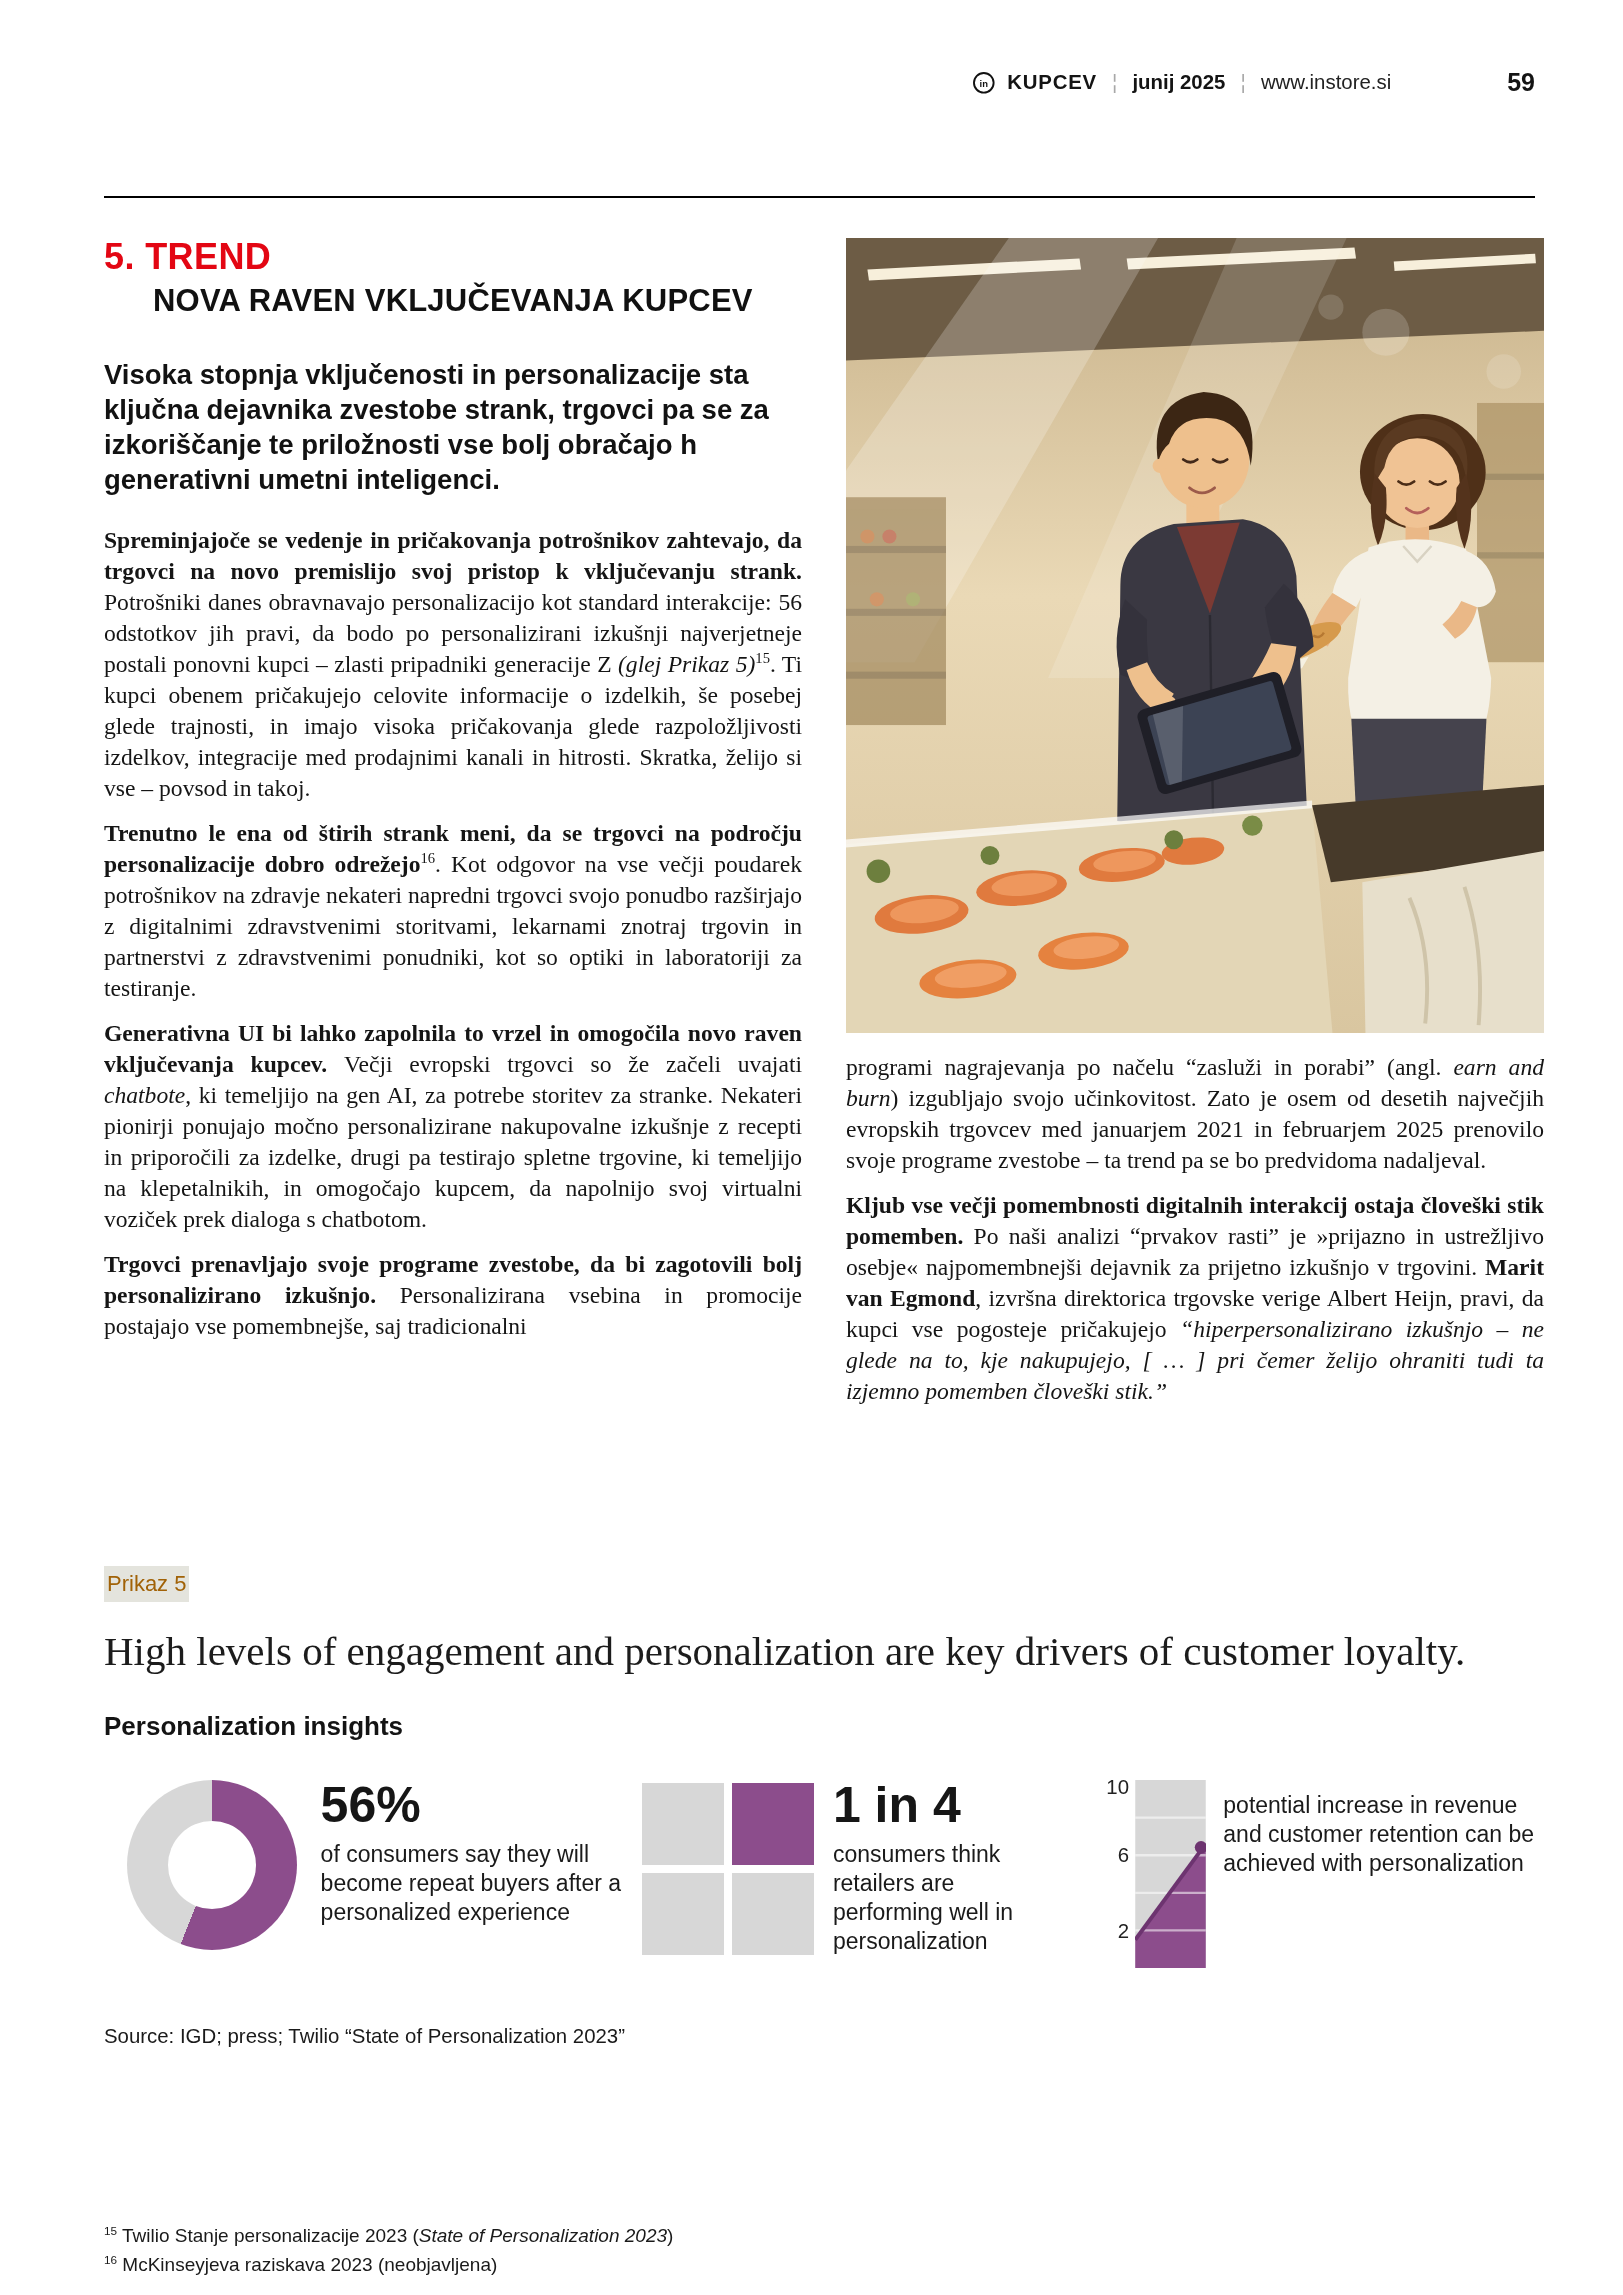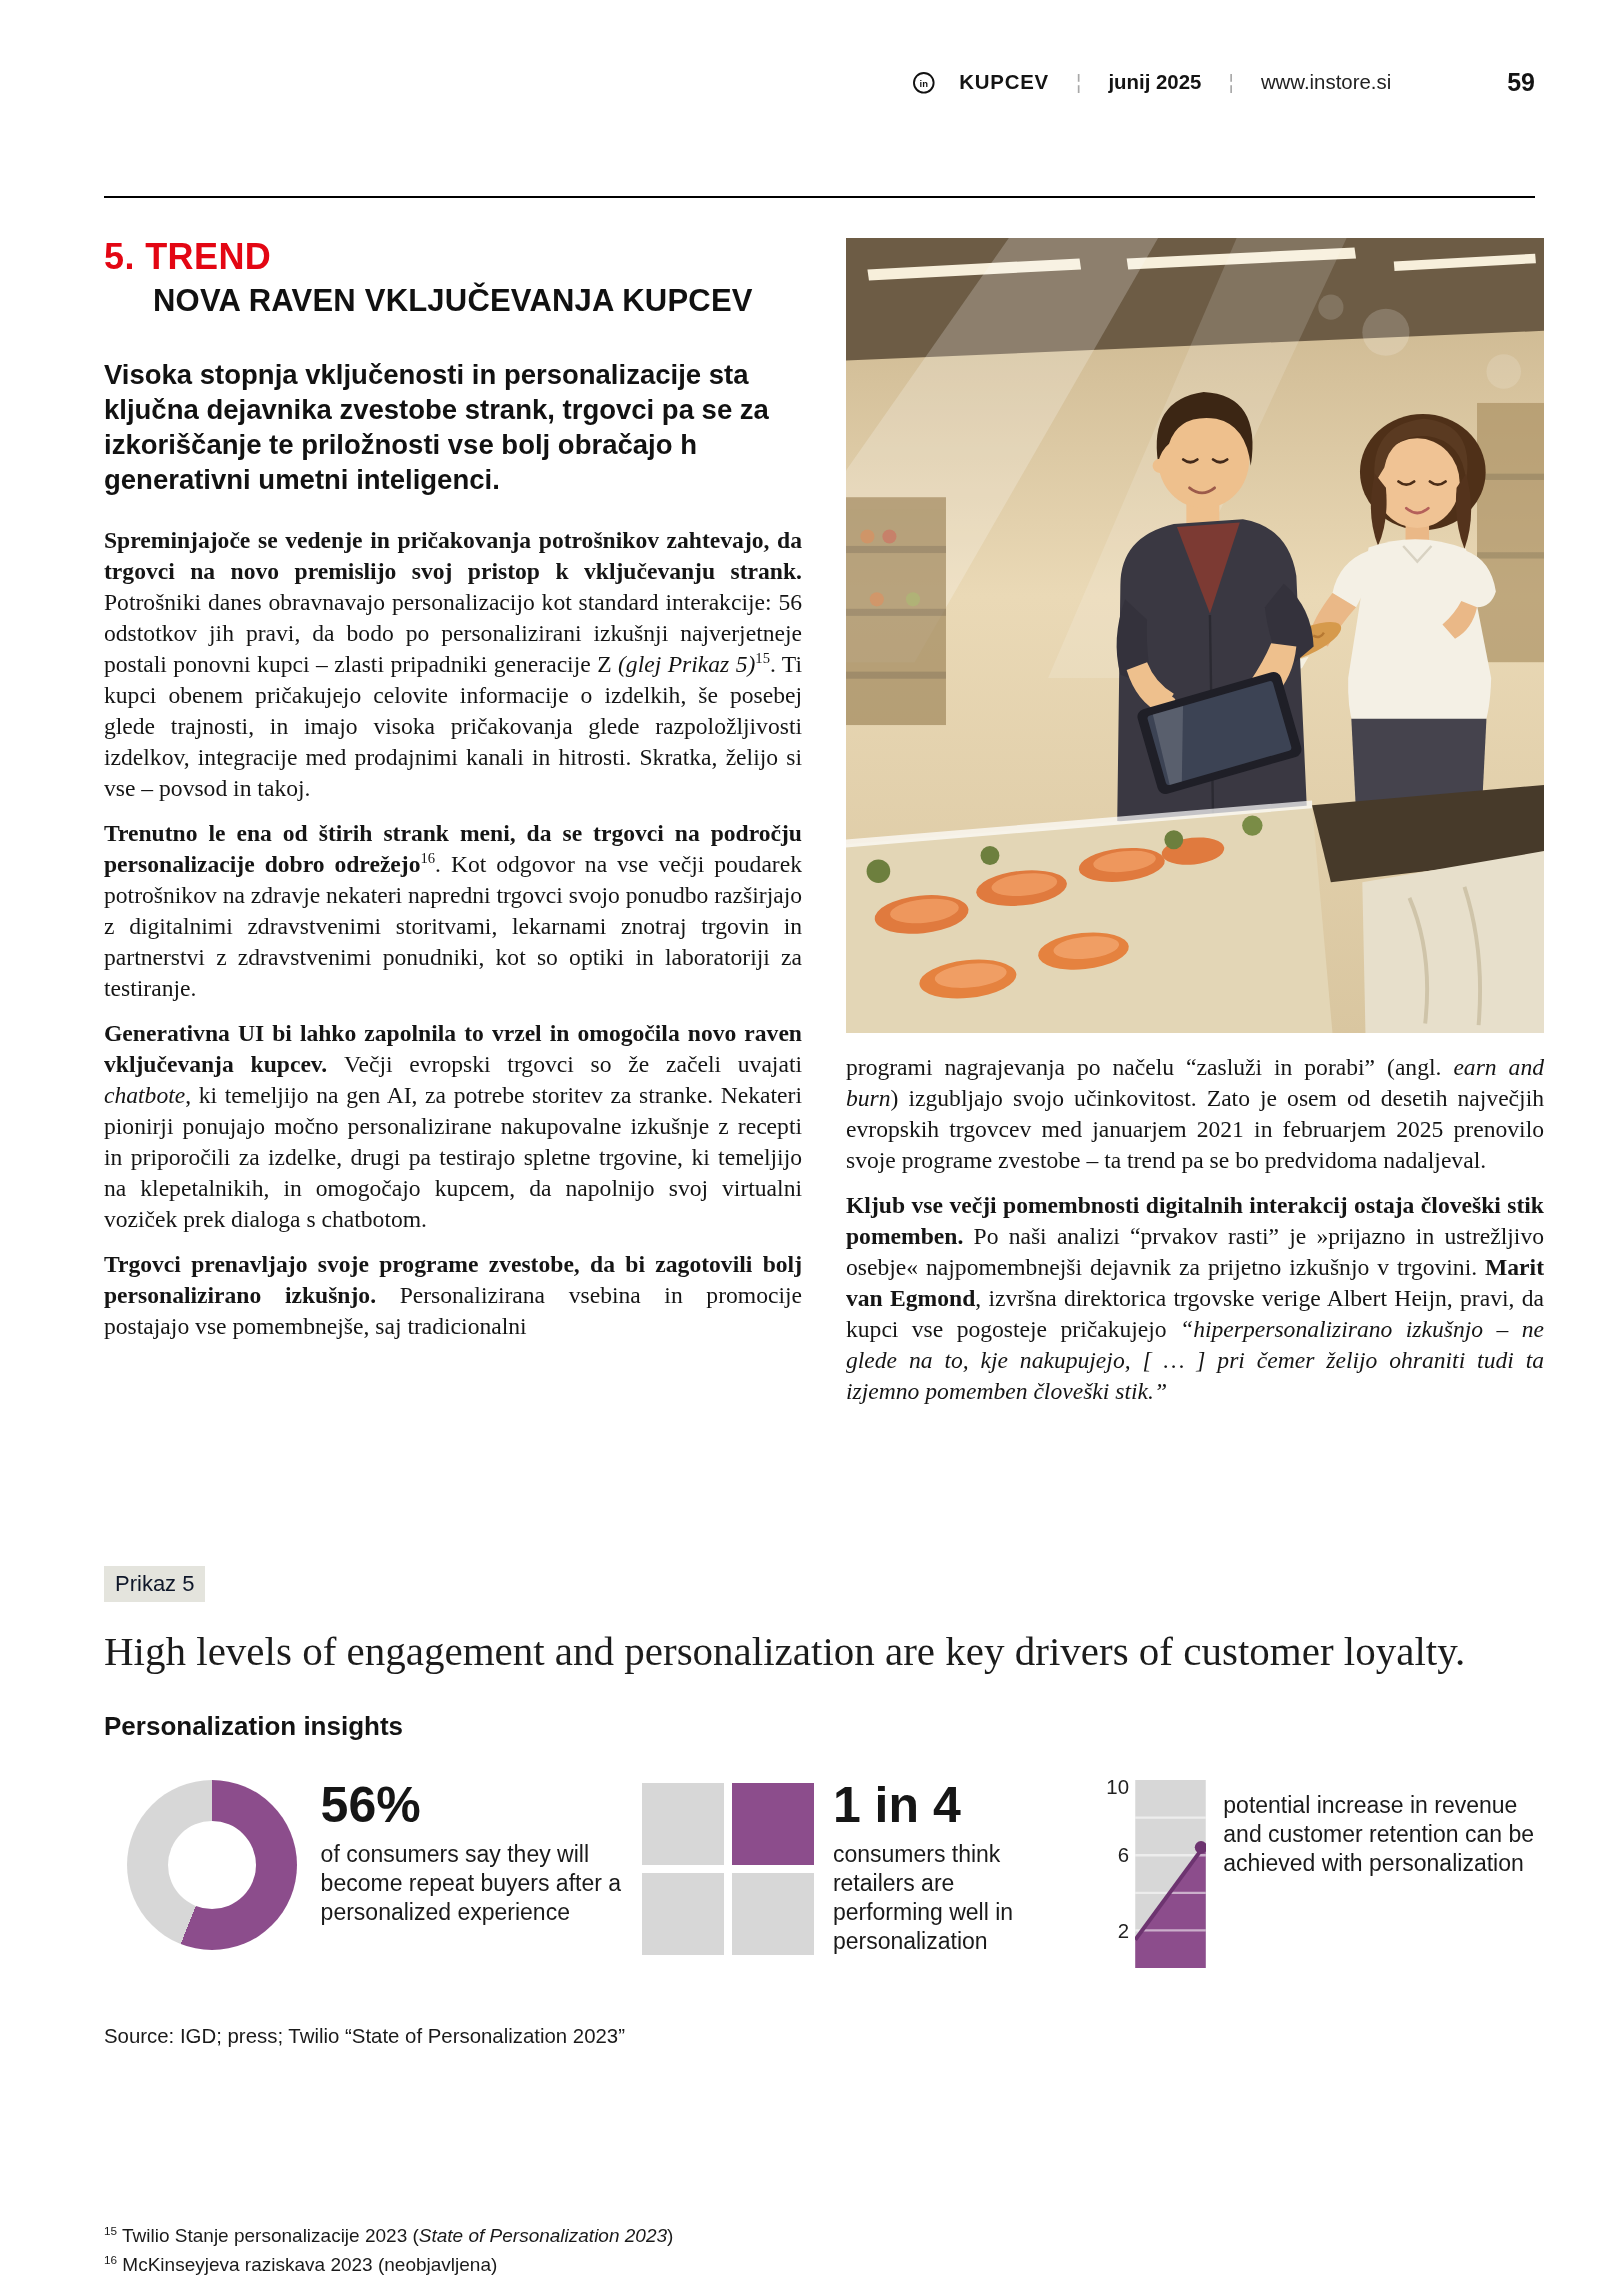--- a/index.html
+++ b/index.html
@@ -9,21 +9,21 @@
   *{box-sizing:border-box; margin:0; padding:0;}
   html,body{background:#ffffff;}
   body{width:1623px; height:2295px; position:relative; color:var(--ink);
        font-family:"Liberation Sans", sans-serif;}
   .b{font-weight:700;} .i{font-style:italic;}
   sup{font-size:.62em; vertical-align:super; line-height:0;}
 
   
   .masthead{position:absolute; top:68px; left:104px; right:88px;
             display:flex; justify-content:flex-end; align-items:center;}
-  .brand-group{display:flex; align-items:center; gap:24px; margin-right:116px;
+  .brand-group{display:flex; align-items:center; gap:12px; margin-right:116px;
                font-size:20.4px;}
   .logo svg{display:block;}
   .brand{font-weight:700; letter-spacing:0.8px;}
   .m-sep{color:#a8a8a8; font-weight:400; padding:0 3.1px;}
   .m-date{font-weight:700;}
   .m-url{font-weight:400; color:#222;}
   .pageno{font-size:25px; font-weight:700;}
   .rule{position:absolute; top:196px; left:104px; right:88px; height:2.4px; background:#000;}
 
   
@@ -35,22 +35,22 @@
          margin:6.3px 0 0 49px; letter-spacing:0.2px;}
   .lead{font-weight:700; font-size:27.5px; line-height:35px; color:#121212;
         margin:38px 0 28px;}
   p.body{font-family:"Liberation Serif", serif; font-size:23.6px; line-height:31px;
          text-align:justify; margin:0 0 14px; color:#151515;}
   .illustration{width:100%; height:795px; margin:1.6px 0 19px; overflow:hidden; background:#e0cfa8;}
   .illustration svg{display:block; width:100%; height:100%;}
 
   
   .exhibit{position:absolute; top:1566px; left:104px; right:79px;}
-  .chip{display:inline-block; background:var(--chip-bg); color:#0f172a;
-        font-size:22px; line-height:22px; padding:7px 11px;}
+  .chip{display:inline-block; background:var(--chip-bg); color:#a16207;
+        font-size:22px; line-height:22px; padding:7px 3px;}
   .ex-title{font-family:"Liberation Serif", serif; font-weight:400; color:#1c1c1c;
             font-size:41px; line-height:50px; margin-top:23.6px; max-width:1461px;}
   .ex-sub{font-size:26px; font-weight:700; margin-top:35px;}
   .stats{position:relative; height:201px; margin-top:38px;}
   .stat{position:absolute; top:0; display:flex; align-items:flex-start;}
   .s1{left:23px;}  .s2{left:538px;}  .s3{left:984px;}
   .stat-text{margin-top:1.6px;}
   .val{font-size:50px; line-height:49px; font-weight:700; color:#161616;}
   .desc{font-size:23px; line-height:29px; margin-top:9.4px; color:#1a1a1a;}
   .s1 .desc{max-width:314px;} .s2 .desc{max-width:228px;} .s3 .desc{max-width:330px;}

